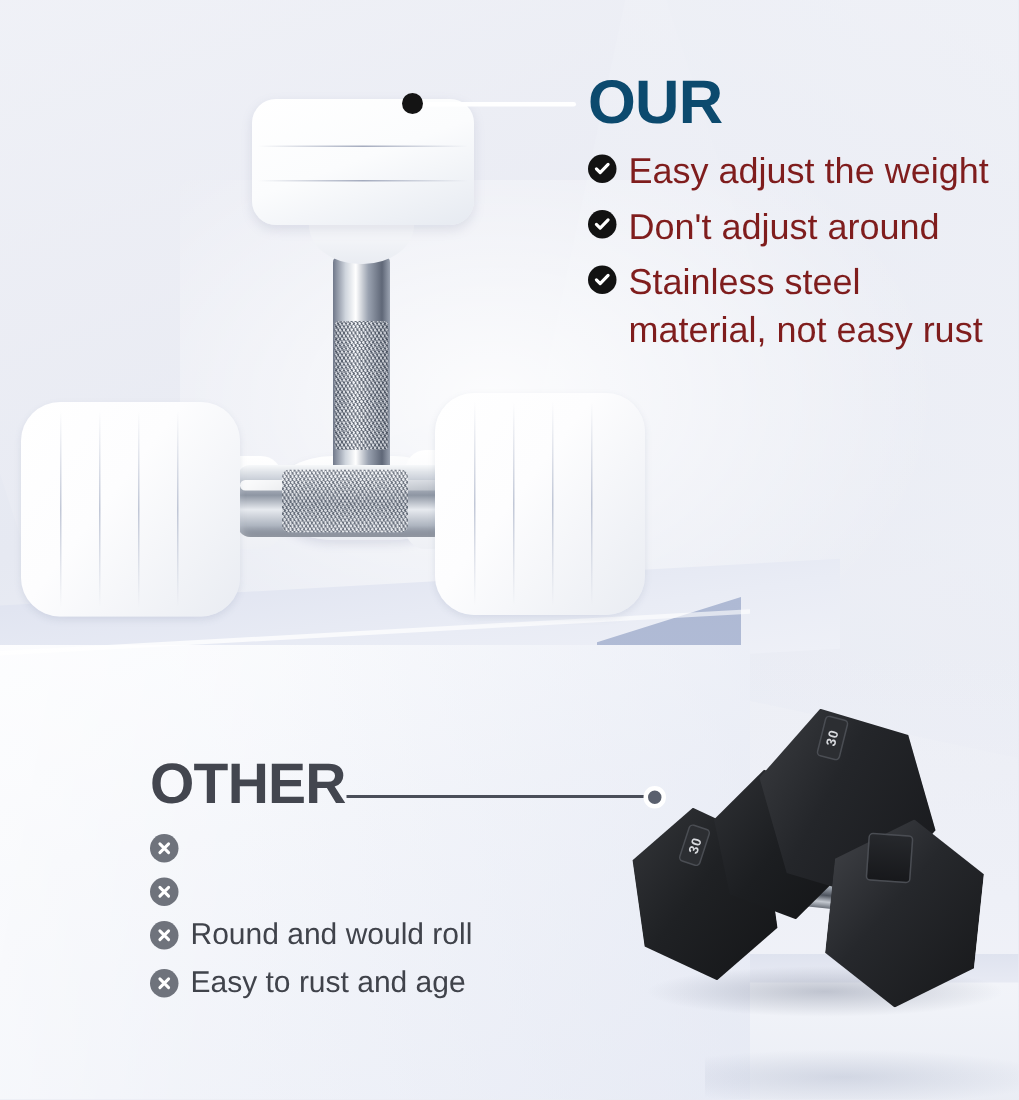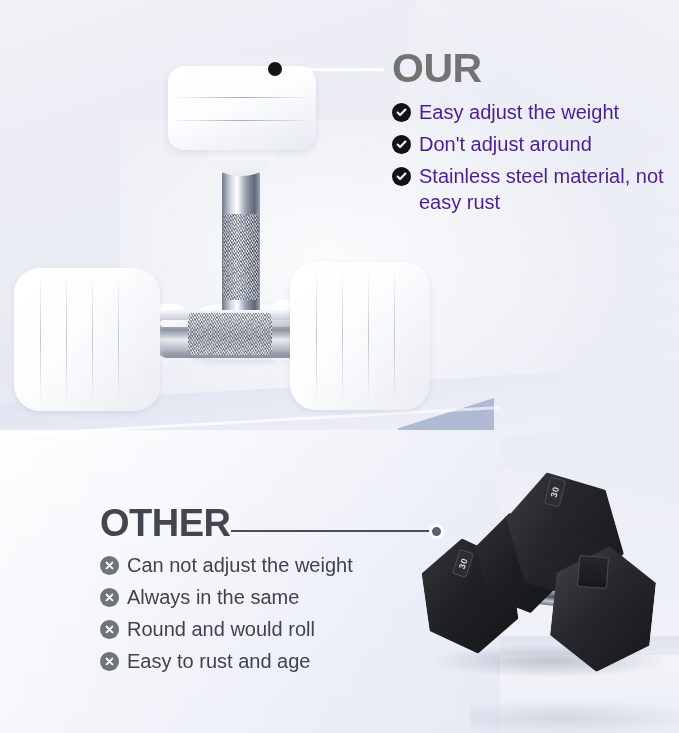--- a/index.html
+++ b/index.html
@@ -147,26 +147,26 @@
   .lead-other{position:absolute;left:231px;top:530px;width:206px;height:2px;background:#4a4e59;}
   .dot-other{position:absolute;left:429px;top:524px;width:15px;height:15px;border-radius:50%;
     background:#5a606e;border:3px solid #ffffff;box-sizing:border-box;}
 
   
   .blk{position:absolute;}
   .blk-our{left:392px;top:48px;width:280px;}
   .blk-other{left:76px;top:504px;width:330px;margin-left:24px;}
 
   .head{font-weight:700;letter-spacing:-0.5px;line-height:1;margin:0 0 10px 0;}
-  .head-our{font-size:41px;color:#737373;}
+  .head-our{font-size:41px;color:#0c4a6e;}
   .head-other{font-size:38px;color:#43464f;}
 
   ul.feat{list-style:none;margin:0;padding:0;}
   ul.feat li{display:flex;align-items:flex-start;gap:8px;margin-bottom:6px;}
-  ul.feat .txt{font-size:20px;line-height:1.30;color:#4c1d95;}
+  ul.feat .txt{font-size:24px;line-height:1.30;color:#7f1d1d;}
   .blk-other ul.feat .txt{color:#40434b;font-size:20px;}
 
   .ic{flex:0 0 auto;width:19px;height:19px;border-radius:50%;margin-top:4px;
     display:flex;align-items:center;justify-content:center;}
   .ic svg{display:block;}
   .ic-check{background:#121212;}
   .ic-x{background:#6f737c;}
 </style>
 </head>
 <body>
@@ -269,29 +269,27 @@
 
   <div class="blk blk-other">
     <h2 class="head head-other">OTHER</h2>
     <ul class="feat">
       <li>
         <span class="ic ic-x">
           <svg width="13" height="13" viewBox="0 0 13 13">
               <path d="M3.6 3.6 L9.4 9.4 M9.4 3.6 L3.6 9.4" stroke="#ffffff" stroke-width="2" stroke-linecap="round"></path>
             </svg>
         </span>
-        <span class="txt">Can not adjust the weight</span>
       </li>
       <li>
         <span class="ic ic-x">
           <svg width="13" height="13" viewBox="0 0 13 13">
               <path d="M3.6 3.6 L9.4 9.4 M9.4 3.6 L3.6 9.4" stroke="#ffffff" stroke-width="2" stroke-linecap="round"></path>
             </svg>
         </span>
-        <span class="txt">Always in the same</span>
       </li>
       <li>
         <span class="ic ic-x">
           <svg width="13" height="13" viewBox="0 0 13 13">
               <path d="M3.6 3.6 L9.4 9.4 M9.4 3.6 L3.6 9.4" stroke="#ffffff" stroke-width="2" stroke-linecap="round"></path>
             </svg>
         </span>
         <span class="txt">Round and would roll</span>
       </li>
       <li>

